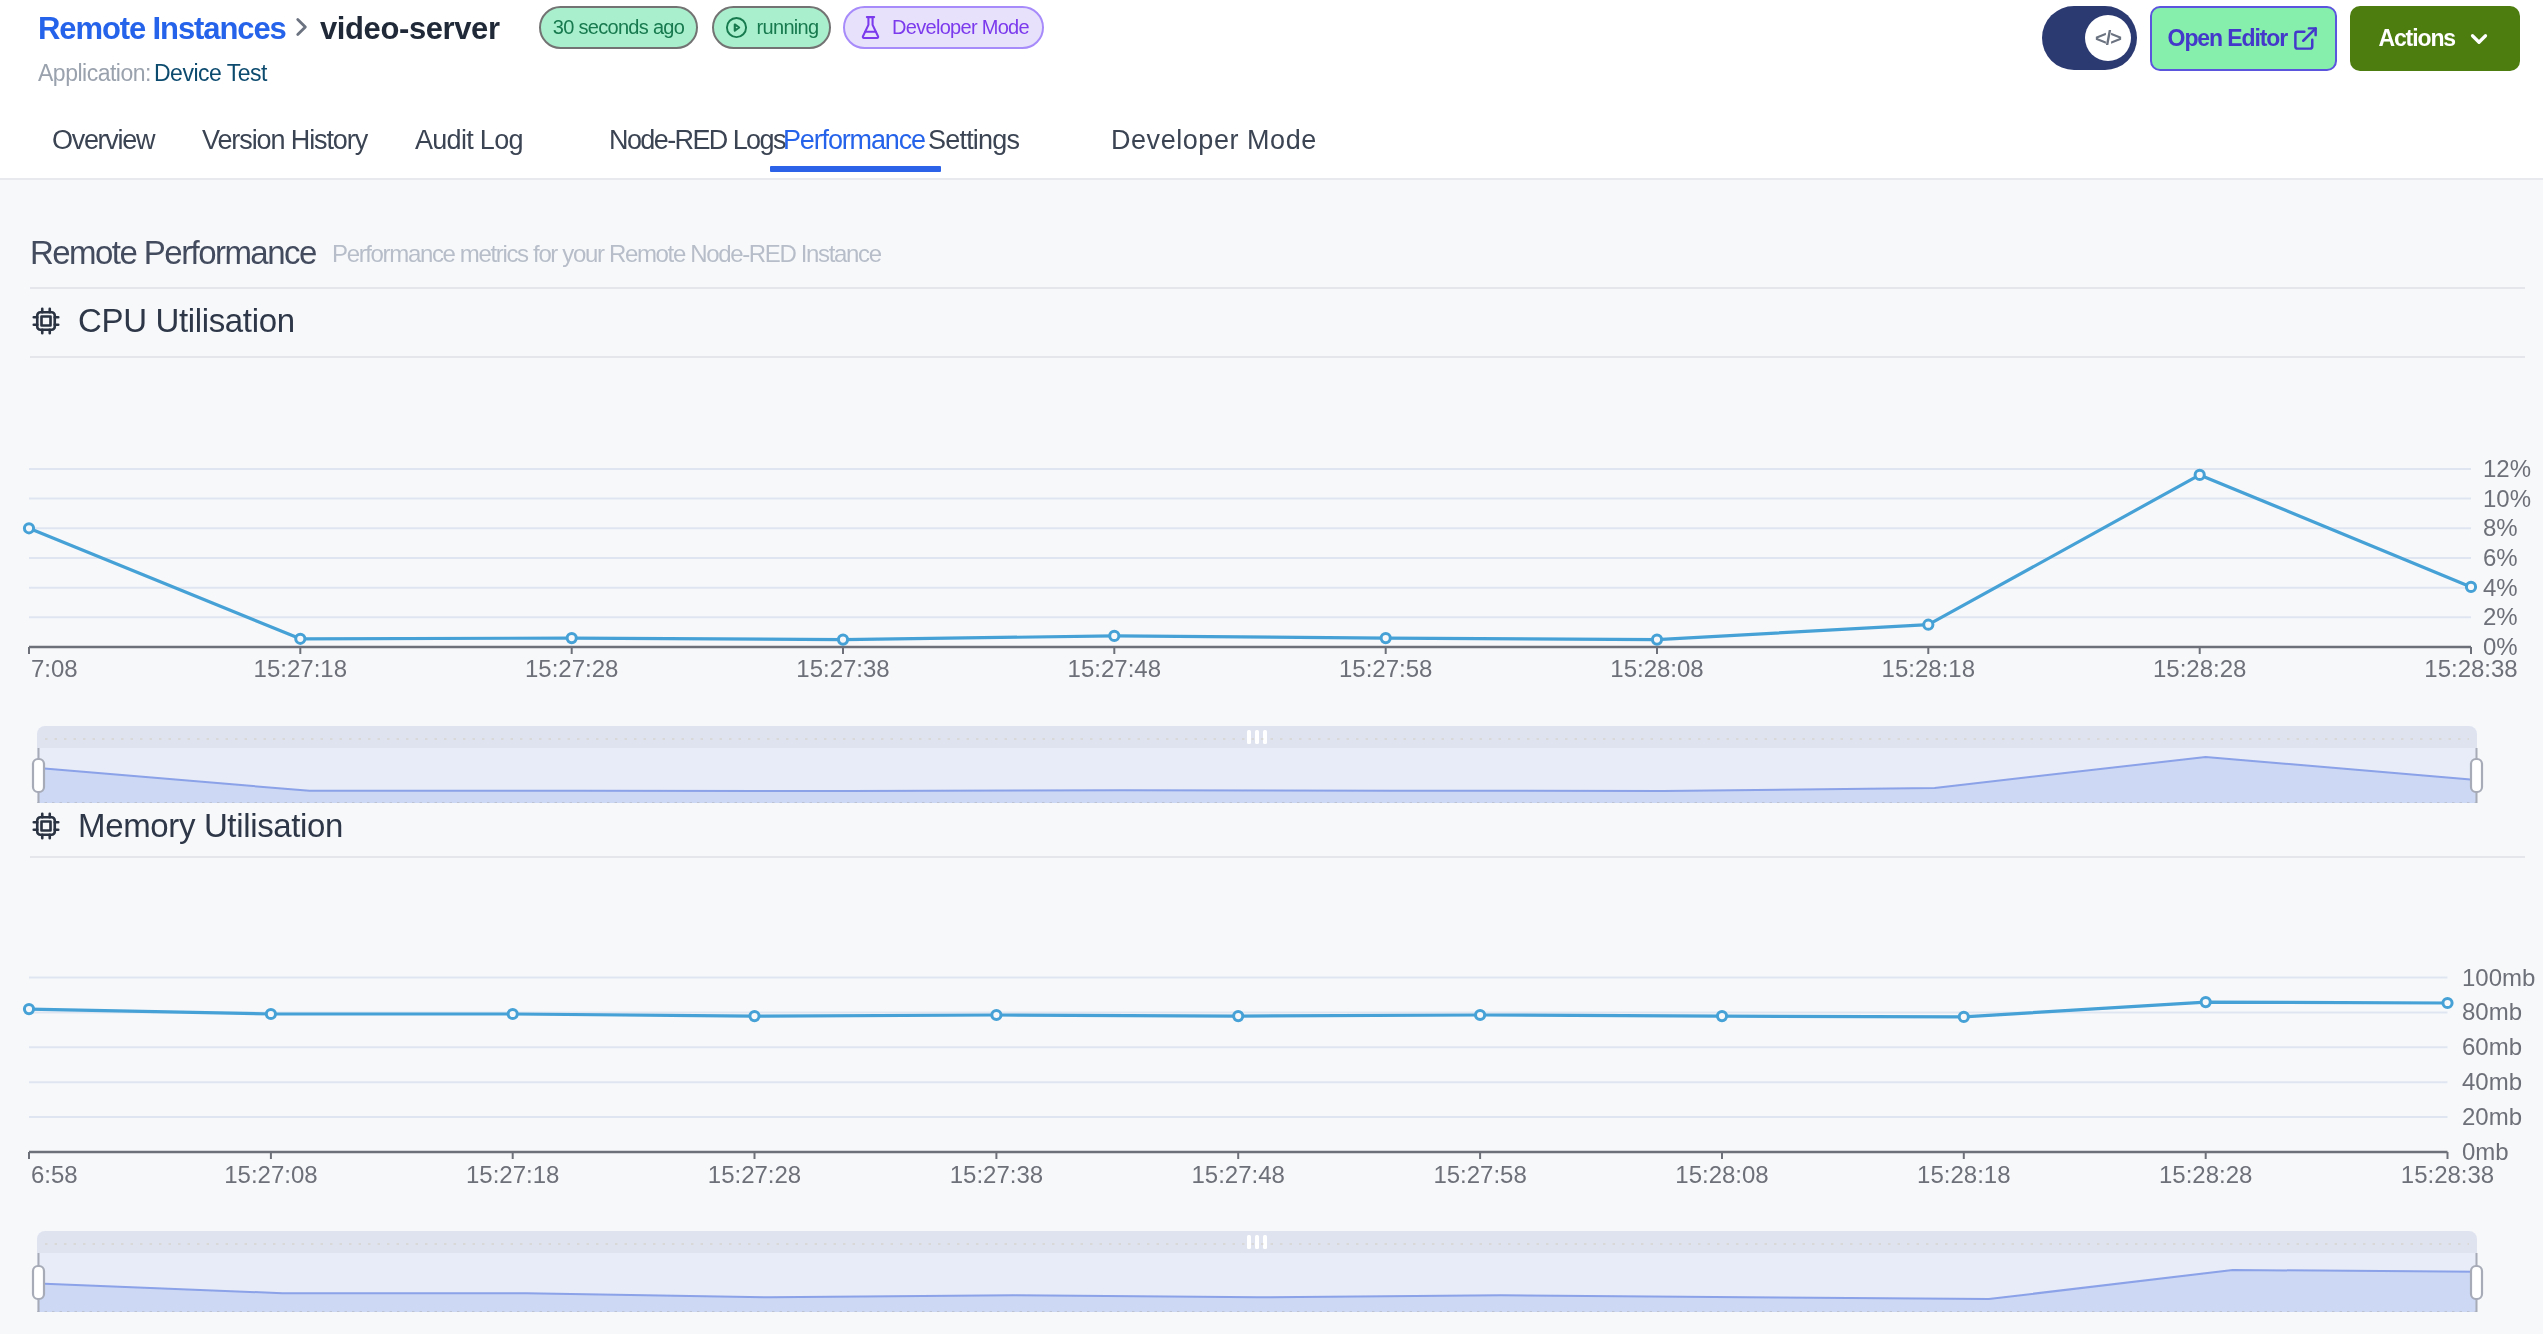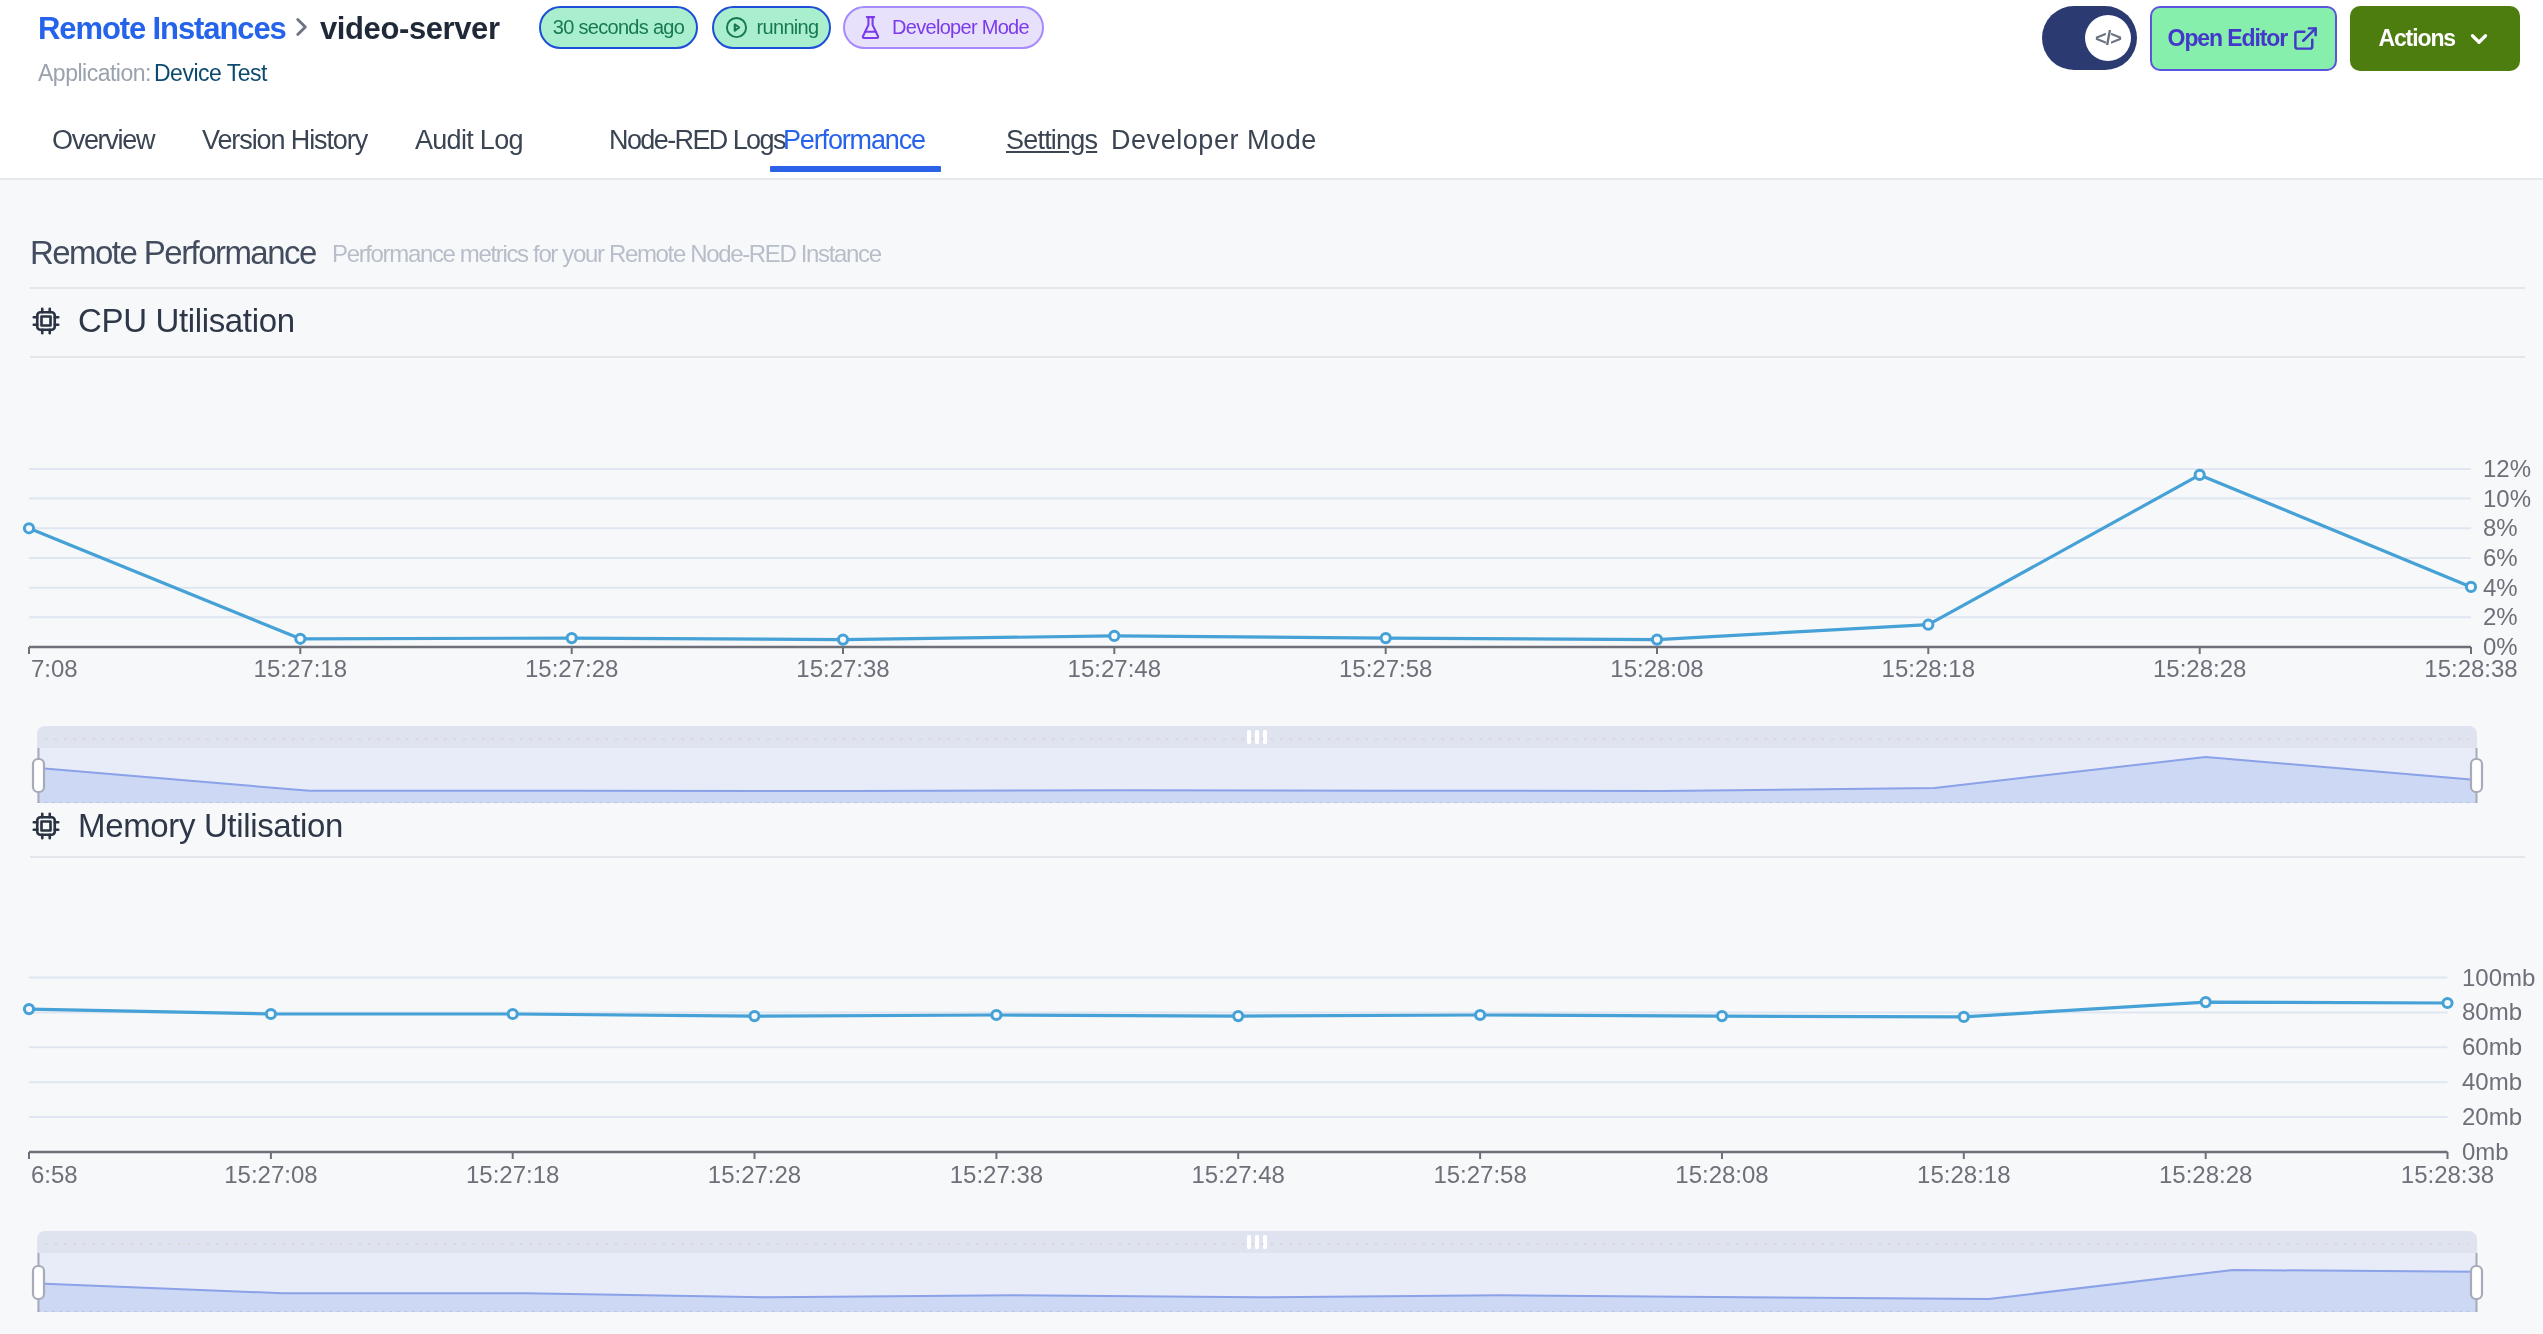--- a/index.html
+++ b/index.html
@@ -4,21 +4,21 @@
 <style>
   * { margin:0; padding:0; box-sizing:border-box; }
   html,body { width:2543px; height:1334px; overflow:hidden; }
   body { font-family:"Liberation Sans", sans-serif; background:#fff; position:relative; }
   .abs { position:absolute; }
   
   #content-bg { left:0; top:178px; width:2543px; height:1156px; background:#f7f8fa; border-top:2px solid #e7e9ee; }
   .bc { top:11px; font-weight:bold; white-space:nowrap; }
   .app-t { top:60px; font-size:23px; letter-spacing:-0.5px; color:#9aa2ae; white-space:nowrap; }
   .pill { top:6px; height:43px; border-radius:22px; display:flex; align-items:center; justify-content:center; font-size:20px; letter-spacing:-0.7px; white-space:nowrap; }
-  .pill.green { background:#a9efcd; border:2px solid #1d4ed8; color:#17794e; }
+  .pill.green { background:#a9efcd; border:2px solid #737373; color:#17794e; }
   .pill.purple { background:#e7e1fc; border:2px solid #a78bfa; color:#7c3aed; }
   
   .toggle { left:2042px; top:6px; width:95px; height:64px; border-radius:32px; background:#2c3a72; }
   .toggle .knob { position:absolute; right:6px; top:9px; width:46px; height:46px; border-radius:50%; background:#fff; display:flex; align-items:center; justify-content:center; color:#6b7280; font-weight:bold; font-size:20px; letter-spacing:-1px; }
   .btn { top:6px; height:65px; border-radius:10px; display:flex; align-items:center; justify-content:center; font-size:23px; font-weight:bold; letter-spacing:-1.1px; white-space:nowrap; }
   #open-editor { left:2150px; width:187px; background:#86efac; border:2px solid #5b54dd; color:#4338ca; }
   #actions { left:2350px; width:170px; background:#4d7c0f; color:#fff; }
   
   .tab { top:125px; font-size:27px; letter-spacing:-0.4px; color:#3b4453; white-space:nowrap; }
   .tab.active { color:#2563eb; }
@@ -72,21 +72,21 @@
     <svg width="26" height="26" viewBox="0 0 24 24" fill="none" stroke="#fff" stroke-width="3" stroke-linecap="round" stroke-linejoin="round">
       <path d="M6 9l6 6 6-6"></path>
     </svg>
   </div>
 
   <div class="tab abs" style="left:52px; letter-spacing:-1.3px;">Overview</div>
   <div class="tab abs" style="left:202px; letter-spacing:-1.1px;">Version History</div>
   <div class="tab abs" style="left:415px; letter-spacing:-0.7px;">Audit Log</div>
   <div class="tab abs" style="left:565px; letter-spacing:-1.6px;margin-left:44px;">Node-RED Logs</div>
   <div class="tab active abs" style="left:783px; letter-spacing:-1.15px;">Performance</div>
-  <div class="tab abs" style="left:1006px; letter-spacing:-0.8px;text-decoration:underline;">Settings</div>
+  <div class="tab abs" style="left:928px; letter-spacing:-0.8px;">Settings</div>
   <div class="tab abs" style="left:1111px; letter-spacing:0.55px;">Developer Mode</div>
   <div id="tab-underline" class="abs"></div>
 
   <div class="h1row abs"><span class="t">Remote Performance</span><span class="s">Performance metrics for your Remote Node-RED Instance</span></div>
   <div class="divider abs" style="top:287px;"></div>
 
   <div class="sec-title abs" style="top:303px; height:36px;">
     <svg width="30" height="30" viewBox="0 0 24 24" fill="none" stroke="#2a3342" stroke-width="2.1" stroke-linecap="round" stroke-linejoin="round">
       <rect x="5" y="5" width="14" height="14" rx="2.5"></rect>
       <rect x="8.4" y="8.4" width="7.2" height="7.2"></rect>

